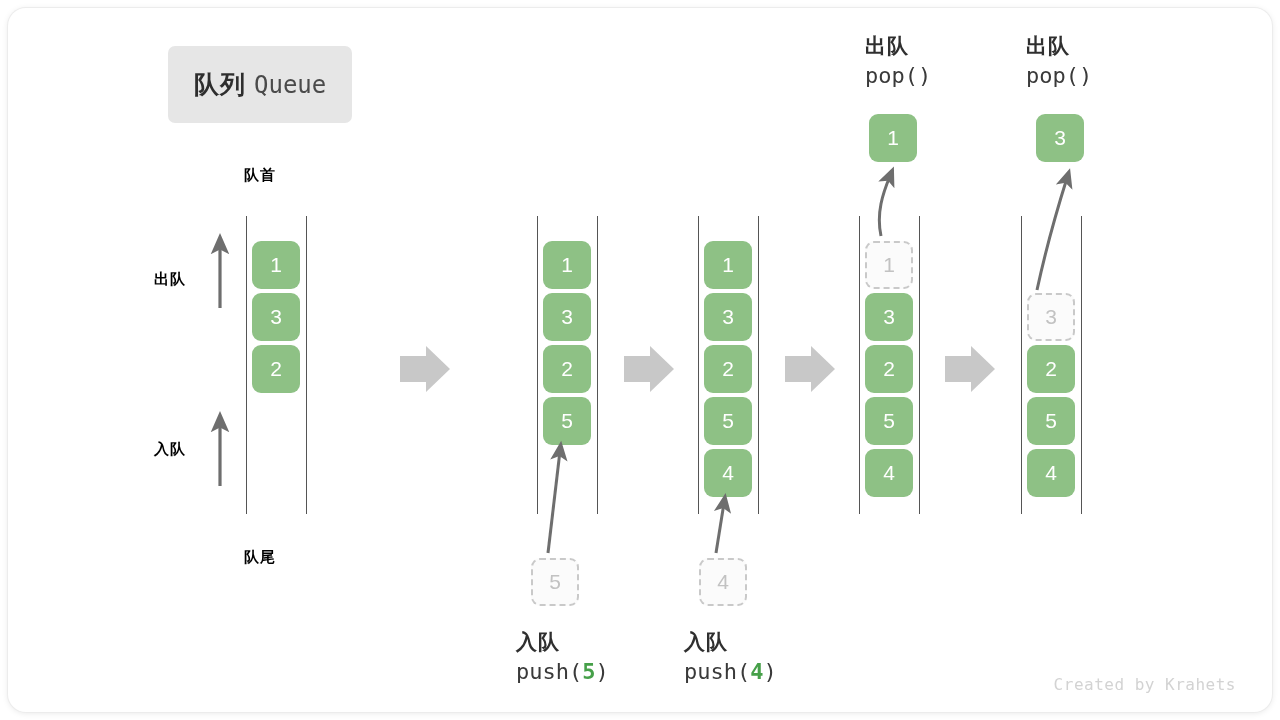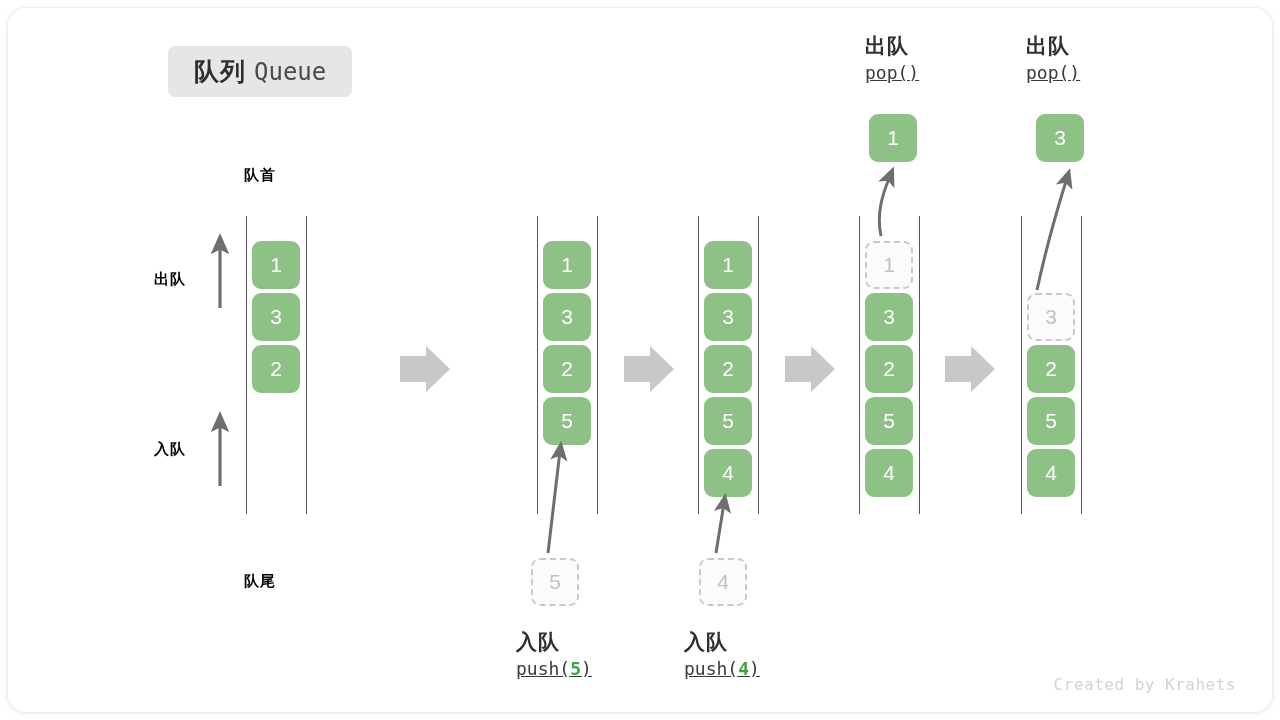--- a/index.html
+++ b/index.html
@@ -29,21 +29,21 @@
     left: 0; top: 0;
     width: 1264px;
     height: 704px;
   }
 
   
   #title-badge {
     position: absolute;
     left: 160px;
     top: 38px;
-    padding: 13px 26px;
+    padding: 26px 26px;
     background: #e6e6e6;
     border-radius: 7px;
     white-space: nowrap;
     line-height: 1;
   }
   #title-badge .cn {
     font-size: 25px;
     font-weight: bold;
     color: #2e2e2e;
     letter-spacing: 1px;
@@ -111,24 +111,23 @@
   }
   .caption .cn {
     display: block;
     font-size: 21px;
     font-weight: bold;
     color: #2f2f2f;
     letter-spacing: 1px;
   }
   .caption .code {
     display: block;
-    font-size: 18px;
+    font-size: 22px;
     color: #3a3a3a;
     font-family: "DejaVu Sans Mono", "Liberation Mono", monospace;
-    text-decoration: underline;
   }
   .caption .code .num {
     color: #46a049;
     font-weight: bold;
   }
 
   
   #watermark {
     position: absolute;
     right: 36px;
@@ -143,21 +142,21 @@
 <body>
 
 <div id="card">
   <div class="stage">
 
     <div id="title-badge">
       <span class="cn">队列</span><span class="en">Queue</span>
     </div>
 
     <div class="cn-label" style="left:236px; top:158px;">队首</div>
-    <div class="cn-label" style="left:236px; top:564px;">队尾</div>
+    <div class="cn-label" style="left:236px; top:540px;">队尾</div>
     <div class="cn-label" style="left:146px; top:262px;">出队</div>
     <div class="cn-label" style="left:146px; top:432px;">入队</div>
 
     <div class="rail" style="left:238px; top:208px; height:298px;"></div>
     <div class="rail" style="left:298px; top:208px; height:298px;"></div>
 
     <div class="node" style="left:244px; top:233px;">1</div>
     <div class="node" style="left:244px; top:285px;">3</div>
     <div class="node" style="left:244px; top:337px;">2</div>
 

